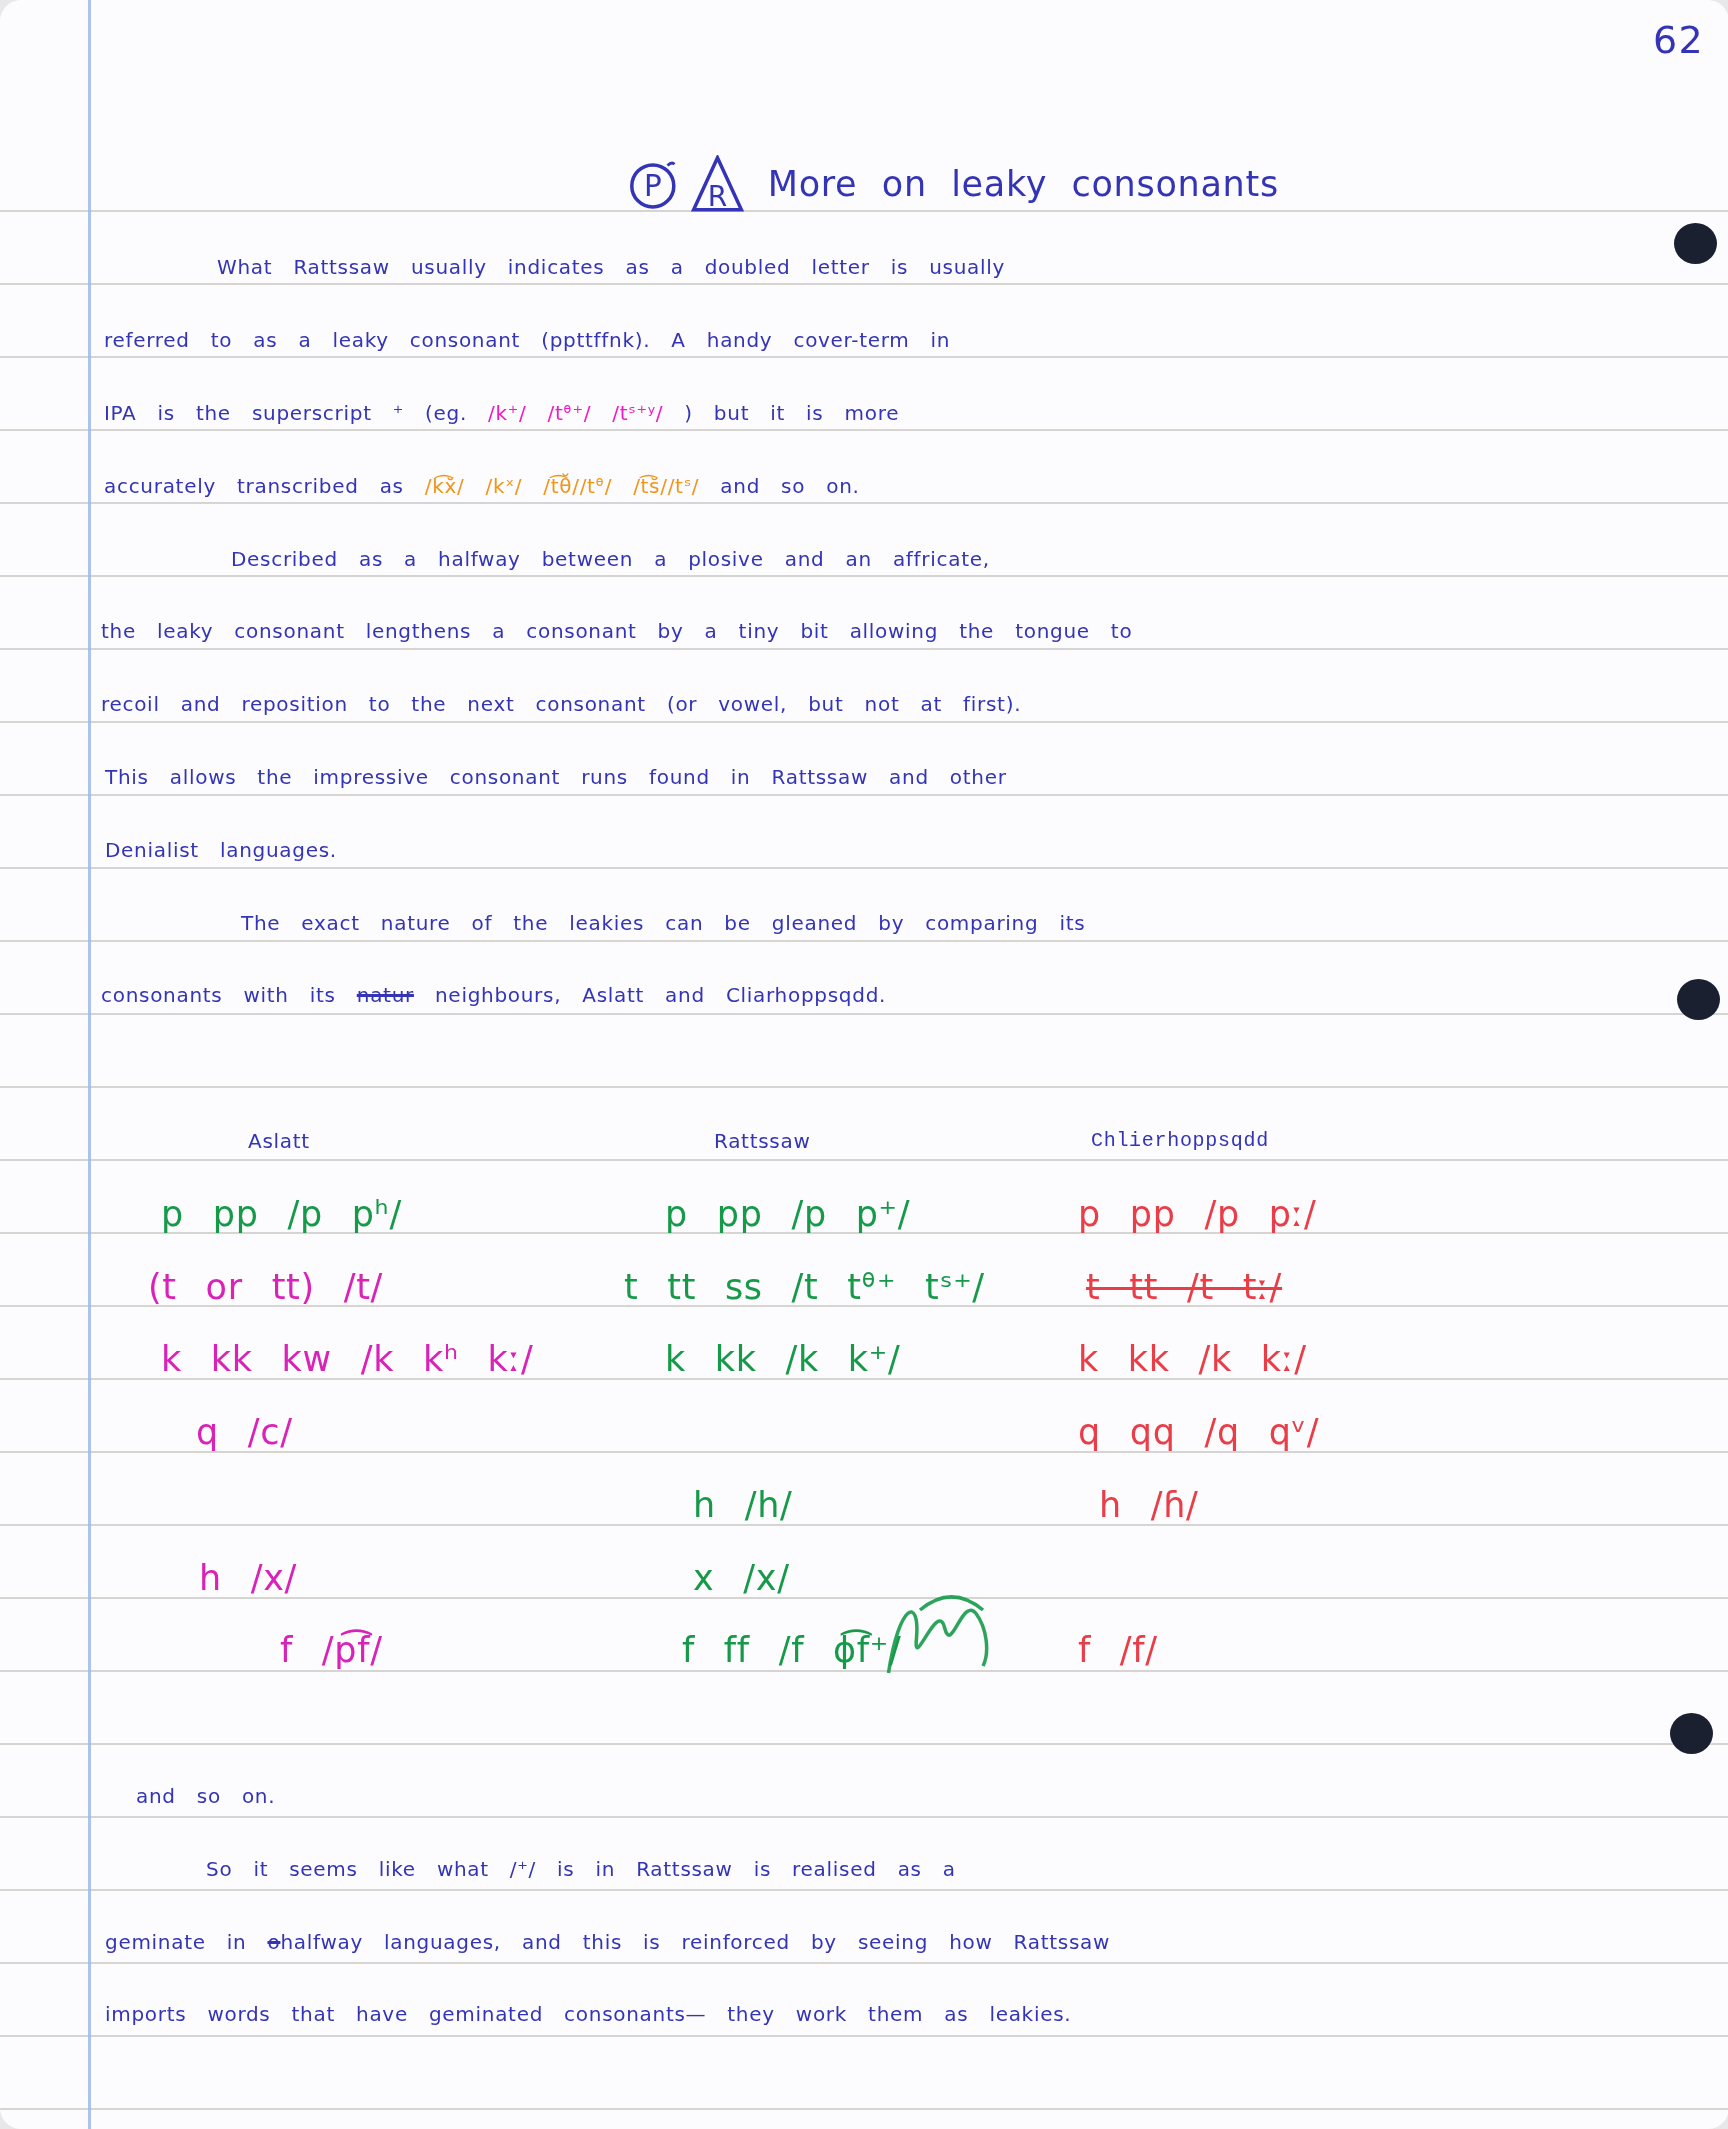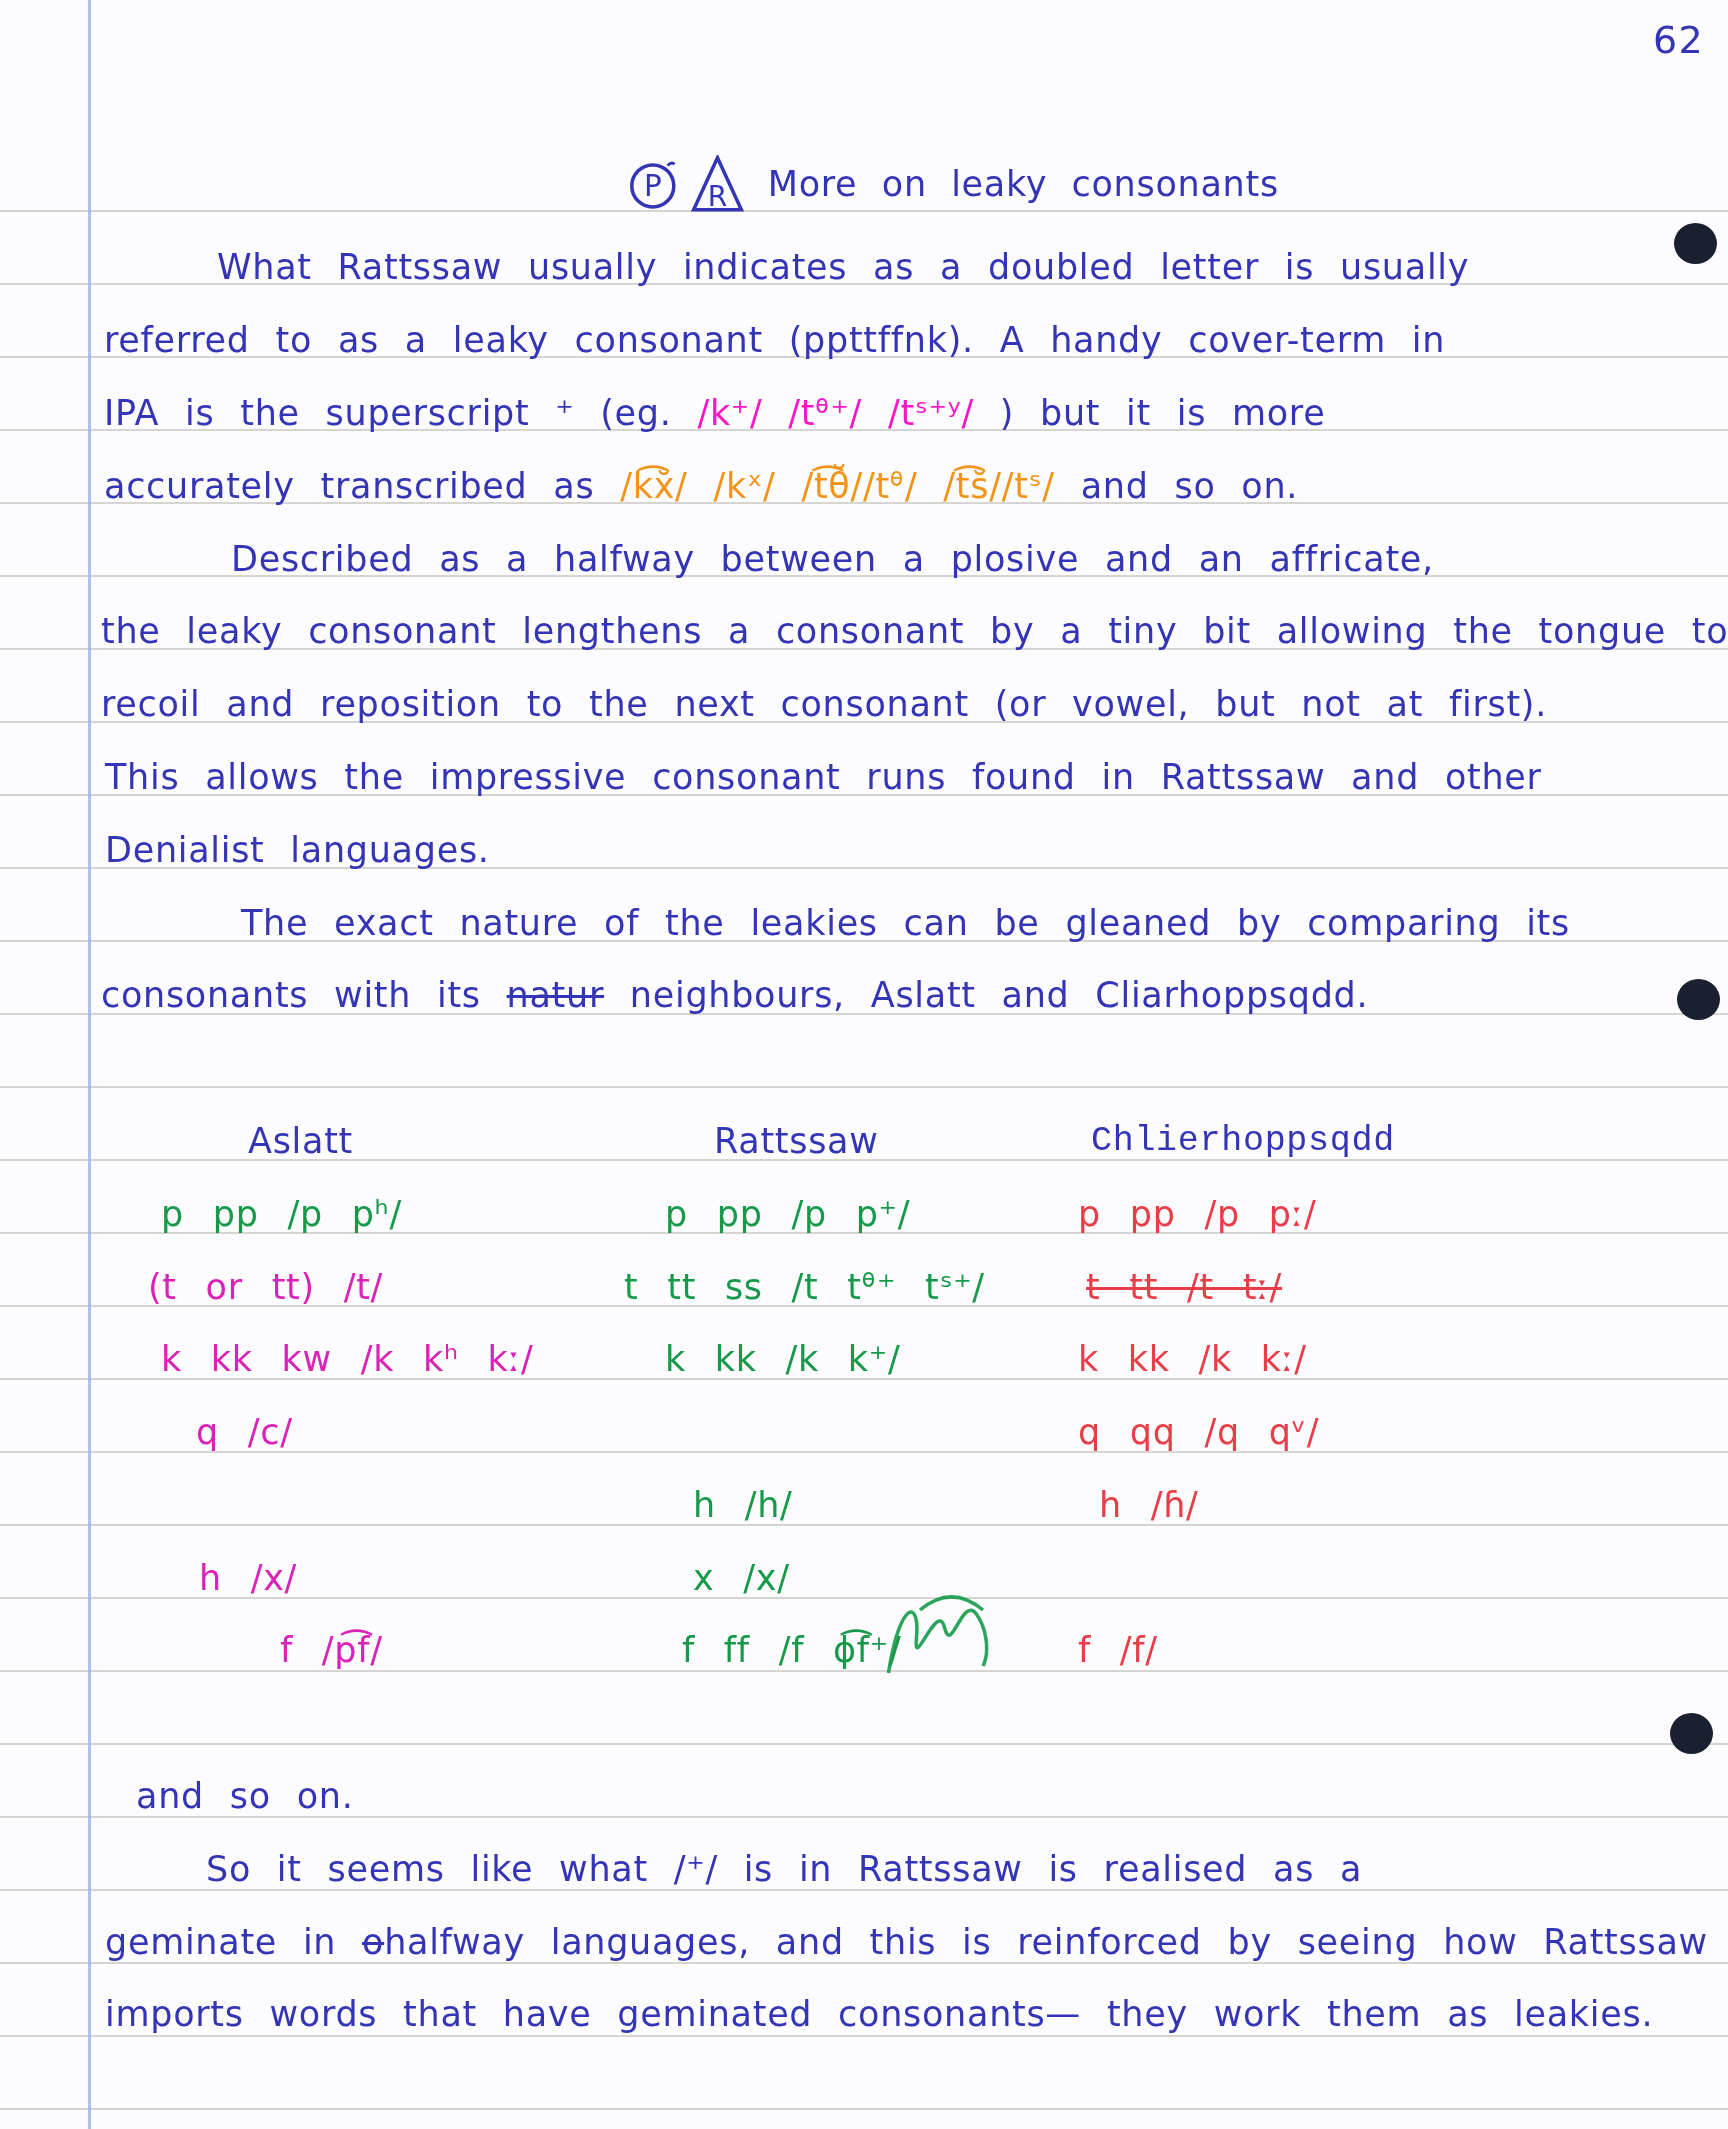--- a/index.html
+++ b/index.html
@@ -1,19 +1,20 @@
 <!DOCTYPE html>
 <html style="--blue: #3434b6; --magenta: #d922b8; --pink: #f218c6; --orange: #f19417; --green: #169a4a; --red: #e93d47; --rule: #c9c8c2; --margin: #9db9ea; --hole: #1a2030;font-size:11.2px"><head>
 <meta charset="utf-8">
 <style>
   html,body{margin:0;padding:0;background:#e8e8e8;}
   .page{
     position:relative; width:1729px; height:2129px;
     background:#fcfbfd; overflow:hidden;
     font-family:"DejaVu Sans", sans-serif;
+    border-radius:21px;
   }
   .rules{
     position:absolute; left:0; top:210px; width:100%; height:1919px;
     background-image:repeating-linear-gradient(180deg,
       var(--rule,#c9c8c2) 0 2.1px, transparent 2.1px 73px);
     opacity:.75;
   }
   .margin-line{
     position:absolute; left:88px; top:0; width:2.8px; height:100%;
     background:var(--margin,#9db9ea); opacity:.85;
@@ -27,21 +28,21 @@
     color:var(--blue,#3434b6); letter-spacing:1.4px;
   }
   .title-line{
     position:absolute; left:629px; top:153px; height:62px;
     display:flex; align-items:center; gap:9.8px;
     color:var(--blue,#3434b6);
   }
   .title-text{ font-size:35px; word-spacing:12.6px; letter-spacing:0.7px; margin-left:11.2px;}
   .hl{
     position:absolute; white-space:nowrap; height:56px; line-height:56px;
-    font-size:35px; color:var(--blue,#3434b6);
+    font-size:20px; color:var(--blue,#3434b6);
     letter-spacing:0.7px; word-spacing:14px;
   }
   .tbl{ font-size:35px; word-spacing:17px; }
   .cell{ position:absolute; white-space:nowrap; }
   .col-a{ left:161px; } .col-r{ left:665px; } .col-c{ left:1078px; }
   .hdr-a{ left:248px; } .hdr-r{ left:714px; } .hdr-c{ left:1091px;font-family:Liberation Mono, monospace; }
   .c-blue{ color:var(--blue,#3434b6); }
   .c-magenta{ color:var(--magenta,#d922b8); }
   .c-pink{ color:var(--pink,#f218c6); }
   .c-orange{ color:var(--orange,#f19417); }

